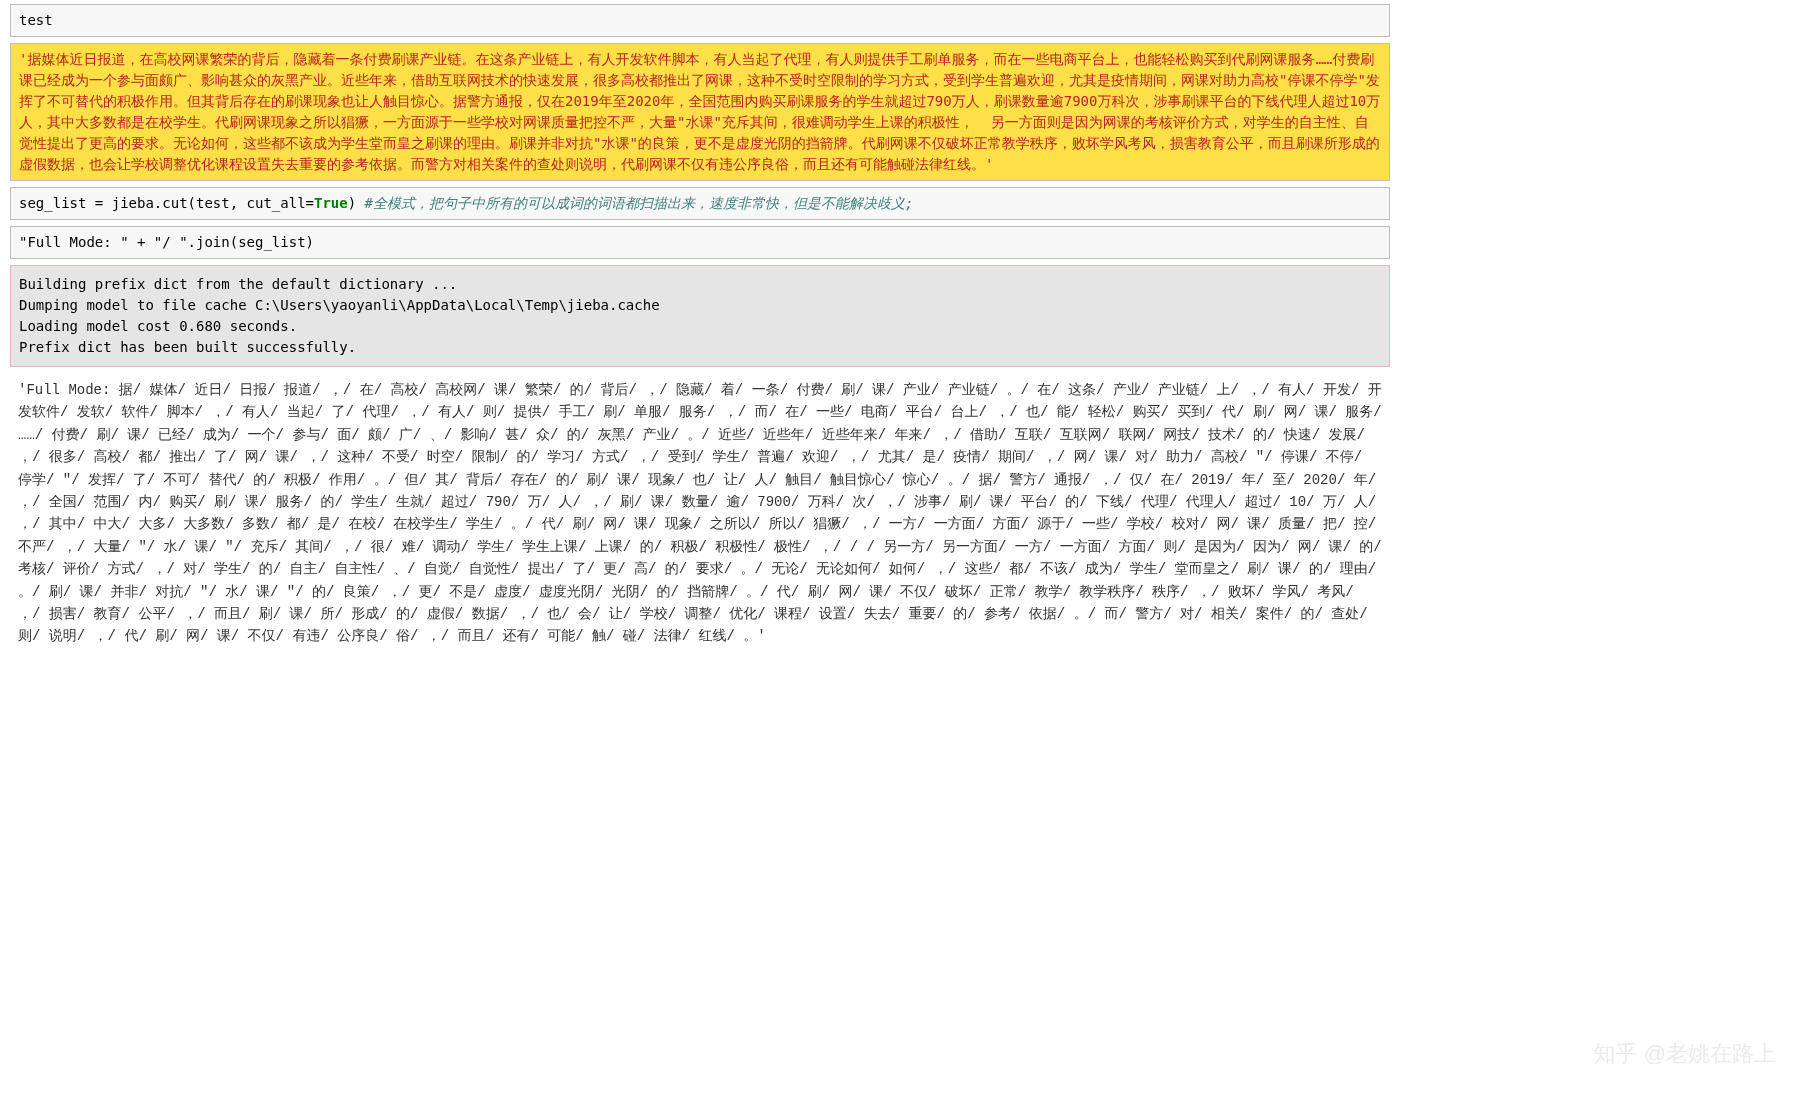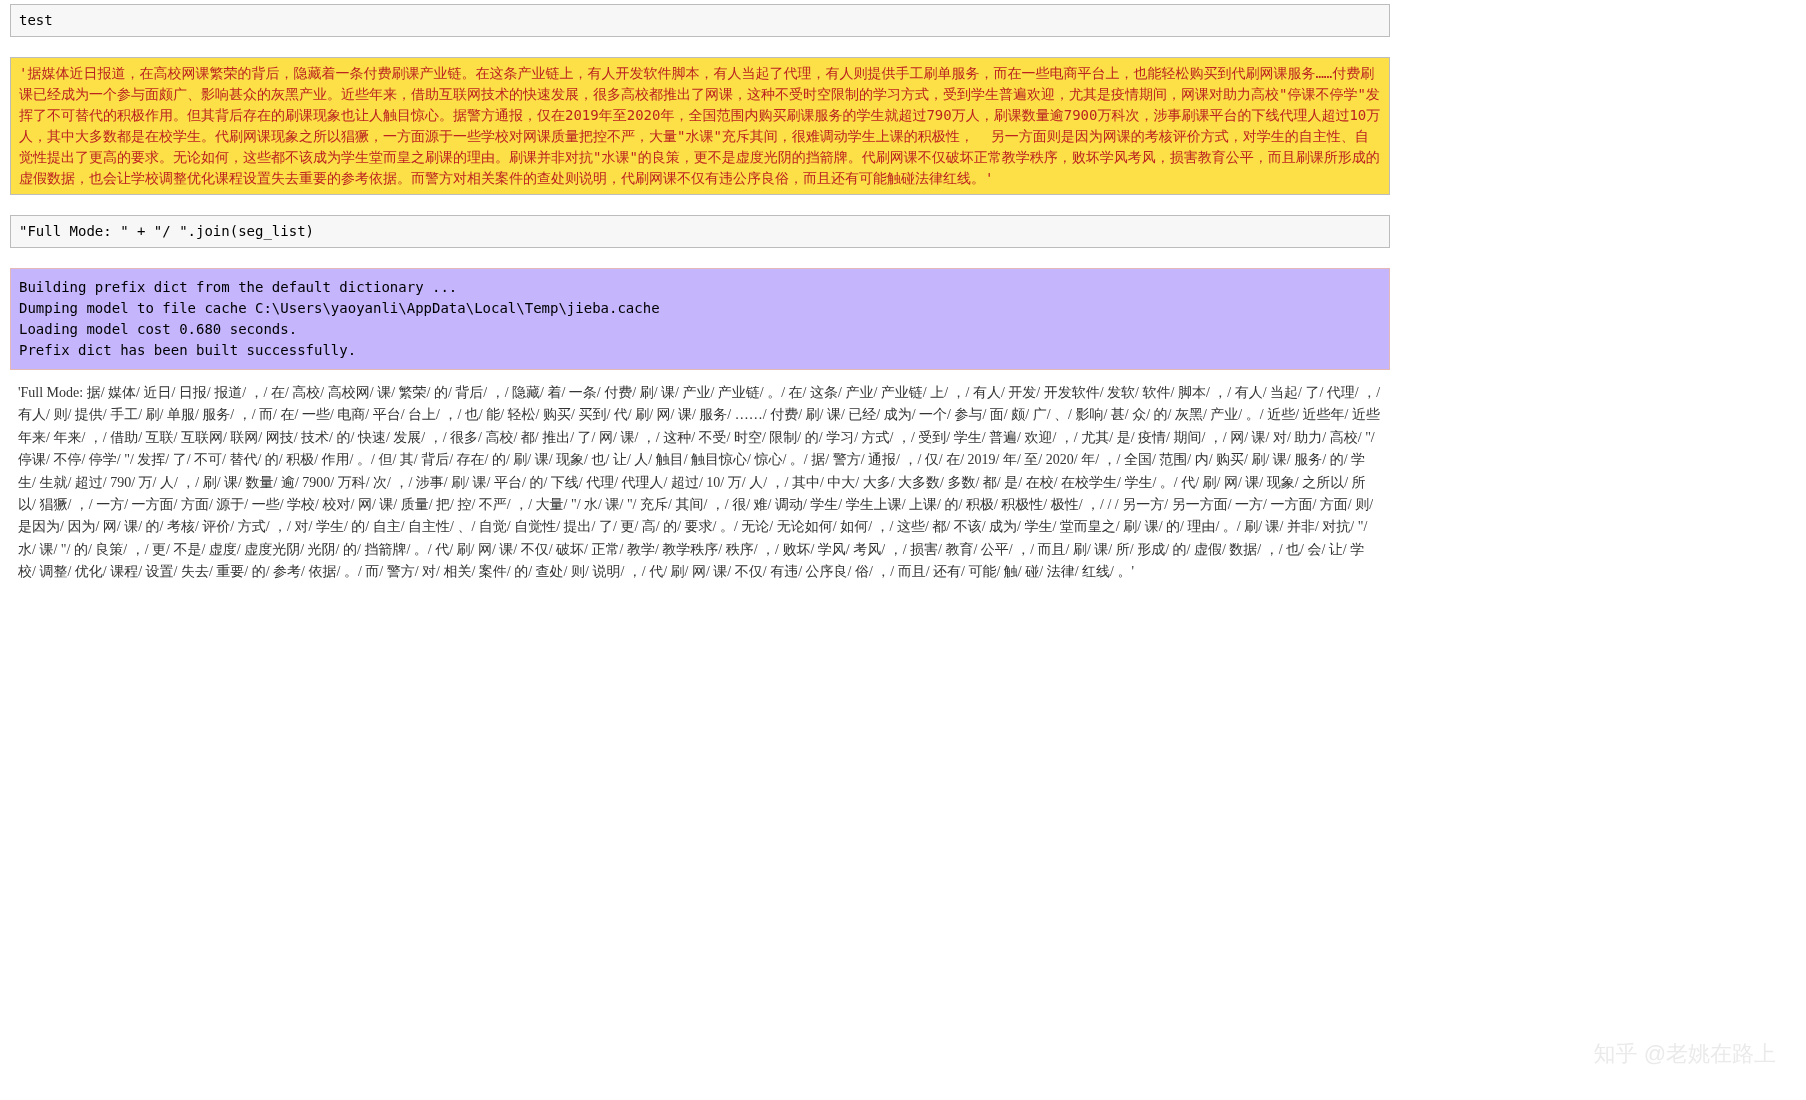--- a/index.html
+++ b/index.html
@@ -1,34 +1,35 @@
 <!DOCTYPE html>
 <html><head>
 <meta charset="utf-8">
 <style>
 html,body{margin:0;padding:0;background:#fff;font-family:"SimSun","NSimSun",Consolas,monospace;font-size:14px;line-height:1.5;color:#000}
 .wrap{width:1380px;padding:4px 10px 10px}
-.cell{border:1px solid #bcbcbc;background:#f7f7f7;padding:5px 8px;margin-bottom:20px;white-space:pre-wrap;word-break:break-word}
+.cell{border:1px solid #bcbcbc;background:#f7f7f7;padding:5px 8px;margin-bottom:6px;white-space:pre-wrap;word-break:break-word}
 .cell.code{font-family:Consolas,Menlo,monospace;font-size:14px}
 .cell.text{background:#fde047;color:#ba2121}
 .kw{color:#008000;font-weight:700}
 .cm{color:#408080;font-style:italic}
-.out-err{background:#c4b5fd;border:1px solid #e5b8b8;padding:8px;font-family:Consolas,monospace;white-space:pre-wrap;margin-bottom:6px}
-.out-text{padding:6px 8px;font-family:Liberation Serif, serif;font-size:14px;line-height:1.6;color:#333;word-break:break-word}
+.out-err{background:#e5e5e5;border:1px solid #e5b8b8;padding:8px;font-family:Consolas,monospace;white-space:pre-wrap;margin-bottom:6px}
+.out-text{padding:6px 8px;font-family:Liberation Mono, monospace;font-size:14px;line-height:1.6;color:#333;word-break:break-word}
 .watermark{position:fixed;right:30px;bottom:30px;font-size:22px;color:#dcdcdc;opacity:.6;pointer-events:none;font-family:sans-serif}
 </style>
 </head>
 <body>
 
 <div class="wrap">
 
   <div class="cell code">test</div>
 
   <div class="cell text">'据媒体近日报道，在高校网课繁荣的背后，隐藏着一条付费刷课产业链。在这条产业链上，有人开发软件脚本，有人当起了代理，有人则提供手工刷单服务，而在一些电商平台上，也能轻松购买到代刷网课服务……付费刷课已经成为一个参与面颇广、影响甚众的灰黑产业。近些年来，借助互联网技术的快速发展，很多高校都推出了网课，这种不受时空限制的学习方式，受到学生普遍欢迎，尤其是疫情期间，网课对助力高校"停课不停学"发挥了不可替代的积极作用。但其背后存在的刷课现象也让人触目惊心。据警方通报，仅在2019年至2020年，全国范围内购买刷课服务的学生就超过790万人，刷课数量逾7900万科次，涉事刷课平台的下线代理人超过10万人，其中大多数都是在校学生。代刷网课现象之所以猖獗，一方面源于一些学校对网课质量把控不严，大量"水课"充斥其间，很难调动学生上课的积极性，  另一方面则是因为网课的考核评价方式，对学生的自主性、自觉性提出了更高的要求。无论如何，这些都不该成为学生堂而皇之刷课的理由。刷课并非对抗"水课"的良策，更不是虚度光阴的挡箭牌。代刷网课不仅破坏正常教学秩序，败坏学风考风，损害教育公平，而且刷课所形成的虚假数据，也会让学校调整优化课程设置失去重要的参考依据。而警方对相关案件的查处则说明，代刷网课不仅有违公序良俗，而且还有可能触碰法律红线。'</div>
 
+  <div class="cell code"><span>seg_list = jieba.cut(test, cut_all=</span><span class="kw">True</span><span>) </span><span class="cm">#全模式，把句子中所有的可以成词的词语都扫描出来，速度非常快，但是不能解决歧义;</span></div>
 
   <div class="cell code">"Full Mode: " + "/ ".join(seg_list)</div>
 
   <div class="out-err">Building prefix dict from the default dictionary ...
 Dumping model to file cache C:\Users\yaoyanli\AppData\Local\Temp\jieba.cache
 Loading model cost 0.680 seconds.
 Prefix dict has been built successfully.</div>
 
   <div class="out-text">'Full Mode: 据/ 媒体/ 近日/ 日报/ 报道/ ，/ 在/ 高校/ 高校网/ 课/ 繁荣/ 的/ 背后/ ，/ 隐藏/ 着/ 一条/ 付费/ 刷/ 课/ 产业/ 产业链/ 。/ 在/ 这条/ 产业/ 产业链/ 上/ ，/ 有人/ 开发/ 开发软件/ 发软/ 软件/ 脚本/ ，/ 有人/ 当起/ 了/ 代理/ ，/ 有人/ 则/ 提供/ 手工/ 刷/ 单服/ 服务/ ，/ 而/ 在/ 一些/ 电商/ 平台/ 台上/ ，/ 也/ 能/ 轻松/ 购买/ 买到/ 代/ 刷/ 网/ 课/ 服务/ ……/ 付费/ 刷/ 课/ 已经/ 成为/ 一个/ 参与/ 面/ 颇/ 广/ 、/ 影响/ 甚/ 众/ 的/ 灰黑/ 产业/ 。/ 近些/ 近些年/ 近些年来/ 年来/ ，/ 借助/ 互联/ 互联网/ 联网/ 网技/ 技术/ 的/ 快速/ 发展/ ，/ 很多/ 高校/ 都/ 推出/ 了/ 网/ 课/ ，/ 这种/ 不受/ 时空/ 限制/ 的/ 学习/ 方式/ ，/ 受到/ 学生/ 普遍/ 欢迎/ ，/ 尤其/ 是/ 疫情/ 期间/ ，/ 网/ 课/ 对/ 助力/ 高校/ "/ 停课/ 不停/ 停学/ "/ 发挥/ 了/ 不可/ 替代/ 的/ 积极/ 作用/ 。/ 但/ 其/ 背后/ 存在/ 的/ 刷/ 课/ 现象/ 也/ 让/ 人/ 触目/ 触目惊心/ 惊心/ 。/ 据/ 警方/ 通报/ ，/ 仅/ 在/ 2019/ 年/ 至/ 2020/ 年/ ，/ 全国/ 范围/ 内/ 购买/ 刷/ 课/ 服务/ 的/ 学生/ 生就/ 超过/ 790/ 万/ 人/ ，/ 刷/ 课/ 数量/ 逾/ 7900/ 万科/ 次/ ，/ 涉事/ 刷/ 课/ 平台/ 的/ 下线/ 代理/ 代理人/ 超过/ 10/ 万/ 人/ ，/ 其中/ 中大/ 大多/ 大多数/ 多数/ 都/ 是/ 在校/ 在校学生/ 学生/ 。/ 代/ 刷/ 网/ 课/ 现象/ 之所以/ 所以/ 猖獗/ ，/ 一方/ 一方面/ 方面/ 源于/ 一些/ 学校/ 校对/ 网/ 课/ 质量/ 把/ 控/ 不严/ ，/ 大量/ "/ 水/ 课/ "/ 充斥/ 其间/ ，/ 很/ 难/ 调动/ 学生/ 学生上课/ 上课/ 的/ 积极/ 积极性/ 极性/ ，/ / / 另一方/ 另一方面/ 一方/ 一方面/ 方面/ 则/ 是因为/ 因为/ 网/ 课/ 的/ 考核/ 评价/ 方式/ ，/ 对/ 学生/ 的/ 自主/ 自主性/ 、/ 自觉/ 自觉性/ 提出/ 了/ 更/ 高/ 的/ 要求/ 。/ 无论/ 无论如何/ 如何/ ，/ 这些/ 都/ 不该/ 成为/ 学生/ 堂而皇之/ 刷/ 课/ 的/ 理由/ 。/ 刷/ 课/ 并非/ 对抗/ "/ 水/ 课/ "/ 的/ 良策/ ，/ 更/ 不是/ 虚度/ 虚度光阴/ 光阴/ 的/ 挡箭牌/ 。/ 代/ 刷/ 网/ 课/ 不仅/ 破坏/ 正常/ 教学/ 教学秩序/ 秩序/ ，/ 败坏/ 学风/ 考风/ ，/ 损害/ 教育/ 公平/ ，/ 而且/ 刷/ 课/ 所/ 形成/ 的/ 虚假/ 数据/ ，/ 也/ 会/ 让/ 学校/ 调整/ 优化/ 课程/ 设置/ 失去/ 重要/ 的/ 参考/ 依据/ 。/ 而/ 警方/ 对/ 相关/ 案件/ 的/ 查处/ 则/ 说明/ ，/ 代/ 刷/ 网/ 课/ 不仅/ 有违/ 公序良/ 俗/ ，/ 而且/ 还有/ 可能/ 触/ 碰/ 法律/ 红线/ 。'</div>
 </div>

